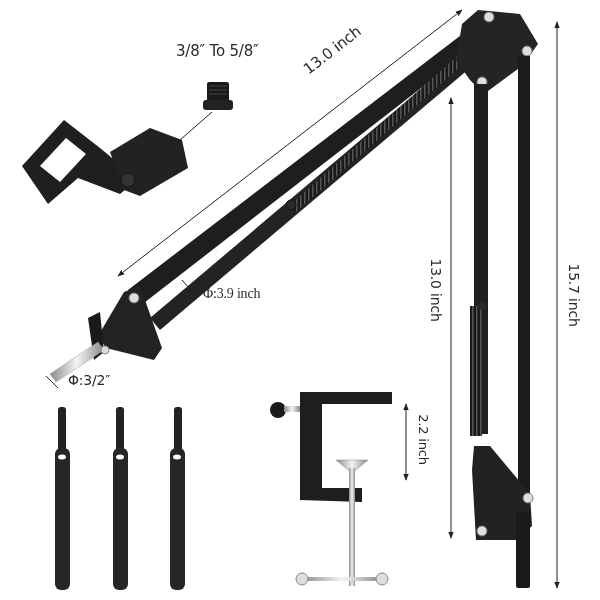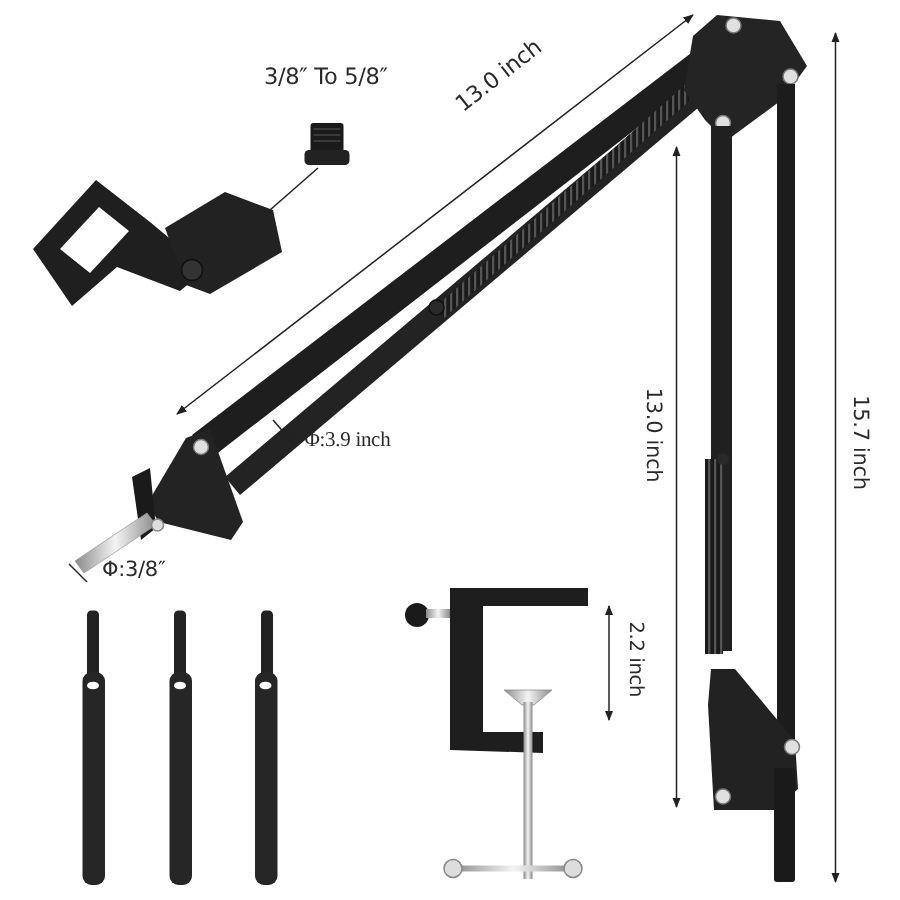--- a/index.html
+++ b/index.html
@@ -141,17 +141,17 @@
         <rect x="174" y="407" width="8" height="45" fill="#222" rx="3"></rect>
         <rect x="170" y="448" width="15" height="142" fill="#262626" rx="6"></rect>
         <ellipse cx="177" cy="457" rx="4" ry="2.5" fill="#fff"></ellipse>
       </g>
     </g>
   </svg>
 
   <div class="label lbl-adapter">3/8″ To 5/8″</div>
   <div class="label lbl-arm-len">13.0 inch</div>
   <div class="label lbl-tube-dia">Φ:3.9 inch</div>
-  <div class="label lbl-screw-dia">Φ:3/8″</div>
+  <div class="label lbl-screw-dia">Φ:3/2″</div>
   <div class="label lbl-vert-13">13.0 inch</div>
   <div class="label lbl-vert-157">15.7 inch</div>
   <div class="label lbl-clamp-22">2.2 inch</div>
 </div>
 
 </body></html>

